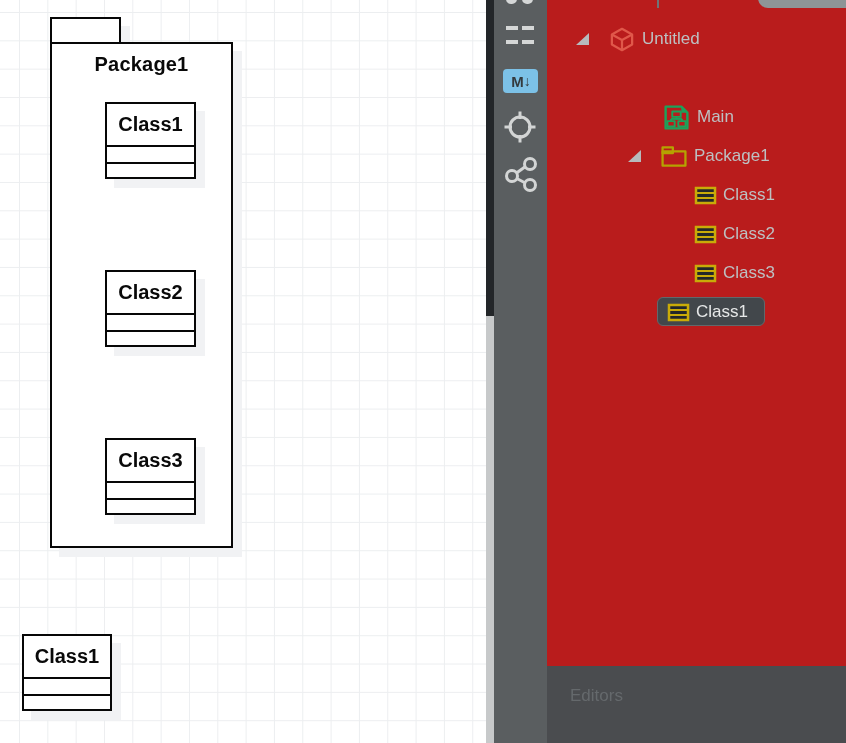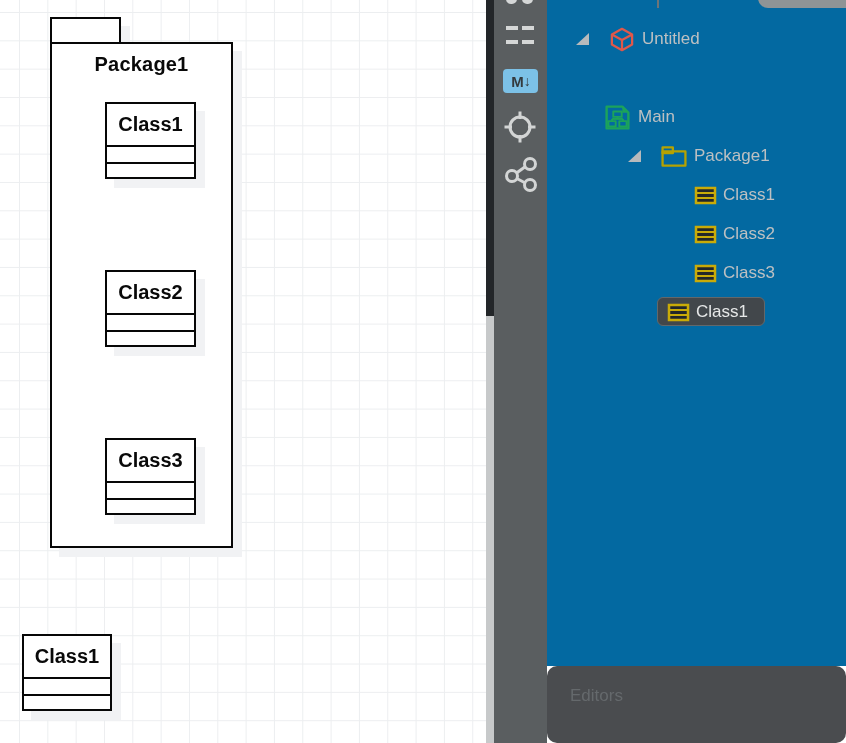--- a/index.html
+++ b/index.html
@@ -46,22 +46,22 @@
               display:grid; grid-template-columns:12px 12px; grid-template-rows:10px 10px;
               gap:4px; }
   .gridicon .sq { border:2px solid #d5d7d7; }
   .gridicon .sq.fill { background:#d5d7d7; border-color:#d5d7d7; }
   .mdbtn { left:9px; top:69px; width:35px; height:24px; background:#7cc1e7; border-radius:4px;
            color:#343a3e; font-weight:900; font-size:15px; letter-spacing:-1px; }
   .mdbtn .arrow { font-size:14px; margin-left:1px; }
   .svgbtn { color:#d3d5d5; }
 
   
-  .sidebar { position:absolute; left:547px; top:0; width:299px; height:666px; background:#0369a1; }
-  .editors { position:absolute; left:547px; top:666px; width:299px; height:77px; background:#4a4c4f;border-radius:10px; }
+  .sidebar { position:absolute; left:547px; top:0; width:299px; height:666px; background:#b91c1c; }
+  .editors { position:absolute; left:547px; top:666px; width:299px; height:77px; background:#4a4c4f; }
   .editors-label { position:absolute; left:23px; top:20px; font-size:17px; color:#65696c; }
 
   .search-stub { position:absolute; left:211px; top:-13px; width:100px; height:21px;
                  border-radius:10px; background:#8e9496; }
   .p-descender { position:absolute; left:110px; top:0; width:2px; height:8px; background:#6e7477; }
 
   .trow { position:absolute; left:0; width:299px; height:30px; display:flex; align-items:center; }
   .tri { width:0; height:0; border-left:13px solid transparent; border-bottom:12px solid #b7babc;
          margin-right:19px; flex:0 0 auto; }
   .ticon { margin-right:6px; flex:0 0 auto; display:flex; align-items:center; }
@@ -160,21 +160,21 @@
         <svg width="28" height="27" viewBox="0 0 24 24" fill="none" stroke="#e0584a" stroke-width="2" stroke-linejoin="round">
           <polygon points="12,2.5 21,7.5 21,16.5 12,21.5 3,16.5 3,7.5"></polygon>
           <polyline points="3,7.5 12,12.5 21,7.5"></polyline>
           <line x1="12" y1="12.5" x2="12" y2="21.5"></line>
         </svg>
       </span>
       <span class="tlabel">Untitled</span>
     </div>
 
 
-    <div class="trow" style="top:102px; padding-left:56px;">
+    <div class="trow" style="top:102px; padding-left:115px;">
       <span class="ticon">
         <svg width="29" height="29" viewBox="0 0 24 24" fill="none" stroke="#1ca35b" stroke-width="2" stroke-linejoin="round">
           <path d="M3,3 h13 l5,5 v13 h-18 z"></path>
           <polygon points="16,3 21,8 16,8" fill="#1ca35b" stroke="none"></polygon>
           <g stroke-width="1.6">
             <rect x="8.5" y="7" width="7" height="4.5"></rect>
             <rect x="4.5" y="15" width="6" height="4.5"></rect>
             <rect x="13.5" y="15" width="6" height="4.5"></rect>
             <line x1="12" y1="11.5" x2="12" y2="13.2"></line>
             <line x1="7.5" y1="13.2" x2="16.5" y2="13.2"></line>

